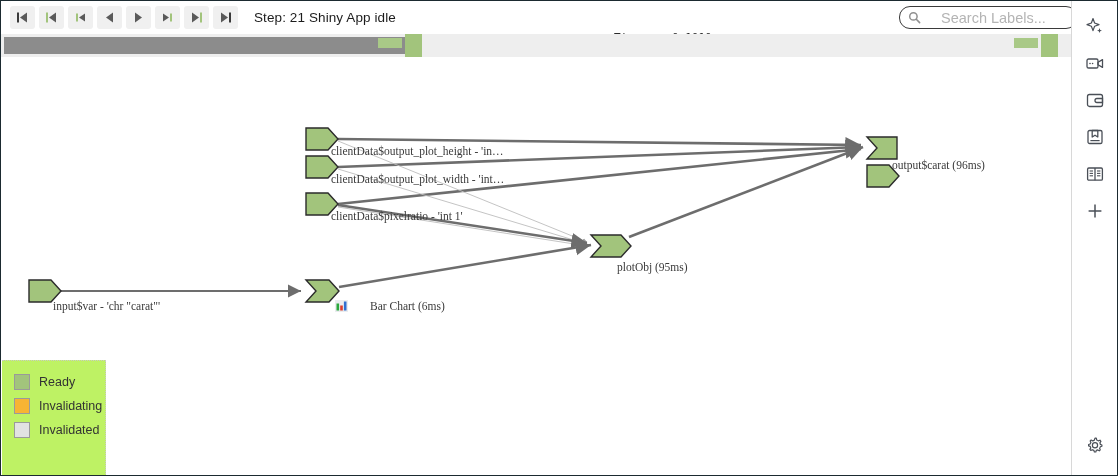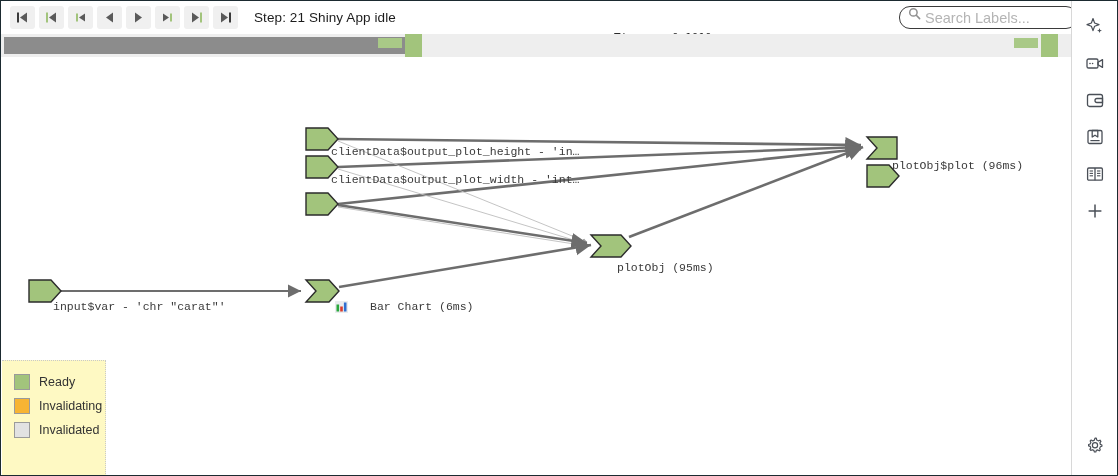--- a/index.html
+++ b/index.html
@@ -49,22 +49,23 @@
   }
   .tb-row { display: flex; }
   .tb-key { width: 58px; }
 
   #search-wrap {
     position: absolute; right: 40px; top: 5px;
     width: 178px; height: 23px;
     border: 1.5px solid #3a3a3a;
     border-radius: 11px;
     background: #ffffff;
-    display: flex; align-items: flex-start;
+    display: flex; align-items: center;
     padding: 0 8px;
+    gap: 16px;
   }
   #search-icon { flex: 0 0 auto; margin-right: 4px; display:block; }
   #search-input {
     border: none; outline: none; background: transparent;
     font-family: "Liberation Sans", sans-serif;
     font-size: 14.5px; color: #2a2a2a;
     width: 100%; height: 100%;
   }
   #search-input::placeholder { color: #b4b4b4; }
 
@@ -94,33 +95,33 @@
   #canvas {
     position: absolute; left: 0; top: 56px;
     width: 1070px; height: 419px;
     background: #ffffff;
     overflow: hidden;
   }
   #graph-svg { position: absolute; left: 0; top: 0; }
 
   .node-label {
     position: absolute;
-    font-family: Liberation Mono, monospace;
+    font-family: Liberation Serif, serif;
     font-size: 11.5px;
     color: #3a3a3a;
     white-space: nowrap;
     display: flex; align-items: center; gap: 5px;
   }
   .barchart-icon { display: block; flex: 0 0 auto; }
 
   
   #legend {
     position: absolute; left: 1px; bottom: 0px;
     width: 104px; height: 116px;
-    background: #fef9c3;
+    background: #bef264;
     border-top: 1px dotted #c9c9c9;
     border-right: 1px dotted #c9c9c9;
     padding: 9px 0 0 12px;
   }
   .legend-row {
     display: flex; align-items: center;
     height: 24px;
   }
   .legend-swatch {
     width: 16px; height: 16px;
@@ -282,22 +283,23 @@
         <path d="M866,108 L888,108 L898,119 L888,130 L866,130 Z" fill="#a2c47c" stroke="#2b2b2b" stroke-width="1.4"></path>
 
         <path d="M28,223 L50,223 L60,234 L50,245 L28,245 Z" fill="#a2c47c" stroke="#2b2b2b" stroke-width="1.4"></path>
 
         <path d="M305,223 L328,223 L338,234 L328,245 L305,245 L315,234 Z" fill="#a2c47c" stroke="#2b2b2b" stroke-width="1.4"></path>
       </g>
     </svg>
 
     <div class="node-label" style="left:330px; top:88px;">clientData$output_plot_height - 'in…</div>
     <div class="node-label" style="left:330px; top:116px;">clientData$output_plot_width - 'int…</div>
+    <div class="node-label" style="left:330px; top:153px;">clientData$pixelratio - 'int 1'</div>
     <div class="node-label" style="left:616px; top:196px;margin-top:8px;">plotObj (95ms)</div>
-    <div class="node-label" style="left:891px; top:102px;">plotObj$plot (96ms)</div>
+    <div class="node-label" style="left:891px; top:102px;">output$carat (96ms)</div>
     <div class="node-label" style="left:52px;  top:243px;">input$var - 'chr "carat"'</div>
     <div class="node-label" style="left:334px; top:243px;gap:22px;">
       <svg class="barchart-icon" width="13" height="12" viewBox="0 0 13 12">
         <rect x="0" y="0" width="13" height="12" fill="#eaecef"></rect>
         <rect x="1.5" y="3.5" width="2.6" height="7" fill="#2aa83c"></rect>
         <rect x="5.2" y="5.5" width="2.6" height="5" fill="#d93b2b"></rect>
         <rect x="8.9" y="1.5" width="2.6" height="9" fill="#2f6fd0"></rect>
       </svg>
       <span>Bar Chart (6ms)</span>
     </div>

